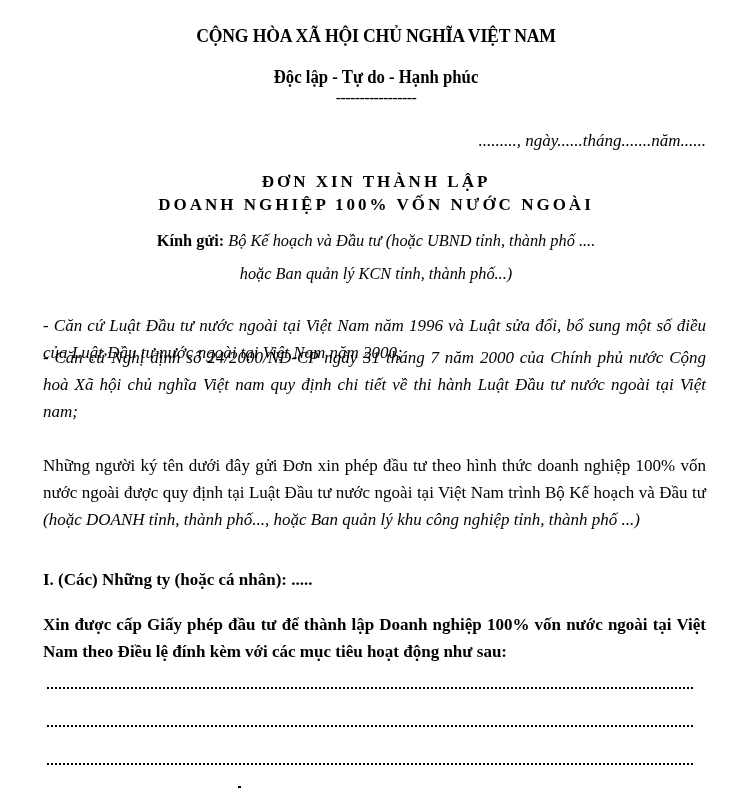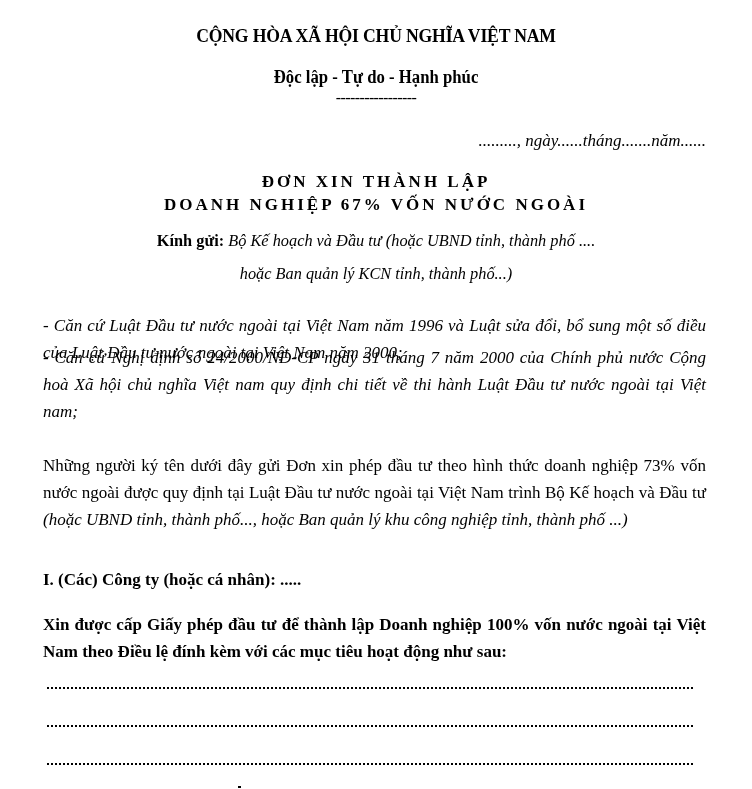--- a/index.html
+++ b/index.html
@@ -106,32 +106,32 @@
 </head>
 <body>
 
 <div class="abs center national-title">CỘNG HÒA XÃ HỘI CHỦ NGHĨA VIỆT NAM</div>
 <div class="abs center motto">Độc lập - Tự do - Hạnh phúc</div>
 <div class="abs center dashes">-----------------</div>
 <div class="abs date-line">........., ngày......tháng.......năm......</div>
 
 <div class="abs center doc-title">
   <div>ĐƠN XIN THÀNH LẬP</div>
-  <div>DOANH NGHIỆP 67% VỐN NƯỚC NGOÀI</div>
+  <div>DOANH NGHIỆP 100% VỐN NƯỚC NGOÀI</div>
 </div>
 
 <div class="abs center recipient recipient-1"><b>Kính gửi:</b><i> Bộ Kế hoạch và Đầu tư (hoặc UBND tỉnh, thành phố ....</i></div>
 <div class="abs center recipient recipient-2">hoặc Ban quản lý KCN tỉnh, thành phố...)</div>
 
 <div class="para it p-basis1">- Căn cứ Luật Đầu tư nước ngoài tại Việt Nam năm 1996 và Luật sửa đổi, bổ sung một số điều của Luật Đầu tư nước ngoài tại Việt Nam năm 2000;</div>
 <div class="para it p-basis2">- Căn cứ Nghị định số 24/2000/NĐ-CP ngày 31 tháng 7 năm 2000 của Chính phủ nước Cộng hoà Xã hội chủ nghĩa Việt nam quy định chi tiết về thi hành Luật Đầu tư nước ngoài tại Việt nam;</div>
 
-<div class="para p-intro"><span>Những người ký tên dưới đây gửi Đơn xin phép đầu tư theo hình thức doanh nghiệp 73% vốn nước ngoài được quy định tại Luật Đầu tư nước ngoài tại Việt Nam trình Bộ Kế hoạch và Đầu tư </span><span class="it">(hoặc UBND tỉnh, thành phố..., hoặc Ban quản lý khu công nghiệp tỉnh, thành phố ...)</span></div>
+<div class="para p-intro"><span>Những người ký tên dưới đây gửi Đơn xin phép đầu tư theo hình thức doanh nghiệp 100% vốn nước ngoài được quy định tại Luật Đầu tư nước ngoài tại Việt Nam trình Bộ Kế hoạch và Đầu tư </span><span class="it">(hoặc DOANH tỉnh, thành phố..., hoặc Ban quản lý khu công nghiệp tỉnh, thành phố ...)</span></div>
 
-<div class="section-heading">I. (Các) Công ty (hoặc cá nhân): .....</div>
+<div class="section-heading">I. (Các) Những ty (hoặc cá nhân): .....</div>
 
 <div class="para p-request">Xin được cấp Giấy phép đầu tư để thành lập Doanh nghiệp 100% vốn nước ngoài tại Việt Nam theo Điều lệ đính kèm với  các mục tiêu hoạt động như sau:</div>
 
 <div class="dotline dot-1"></div>
 <div class="dotline dot-2"></div>
 <div class="dotline dot-3"></div>
 
 <div class="cutoff-mark"></div>
 
 </body></html>

